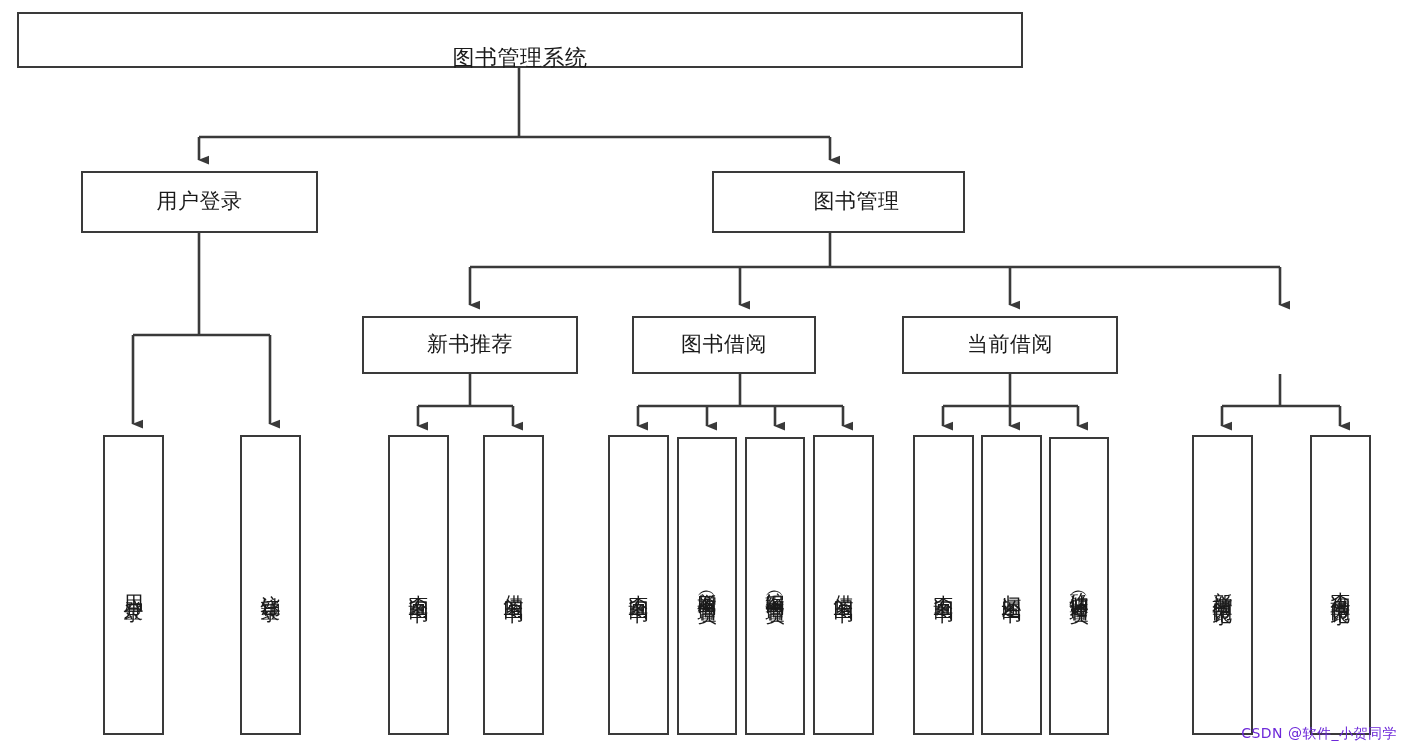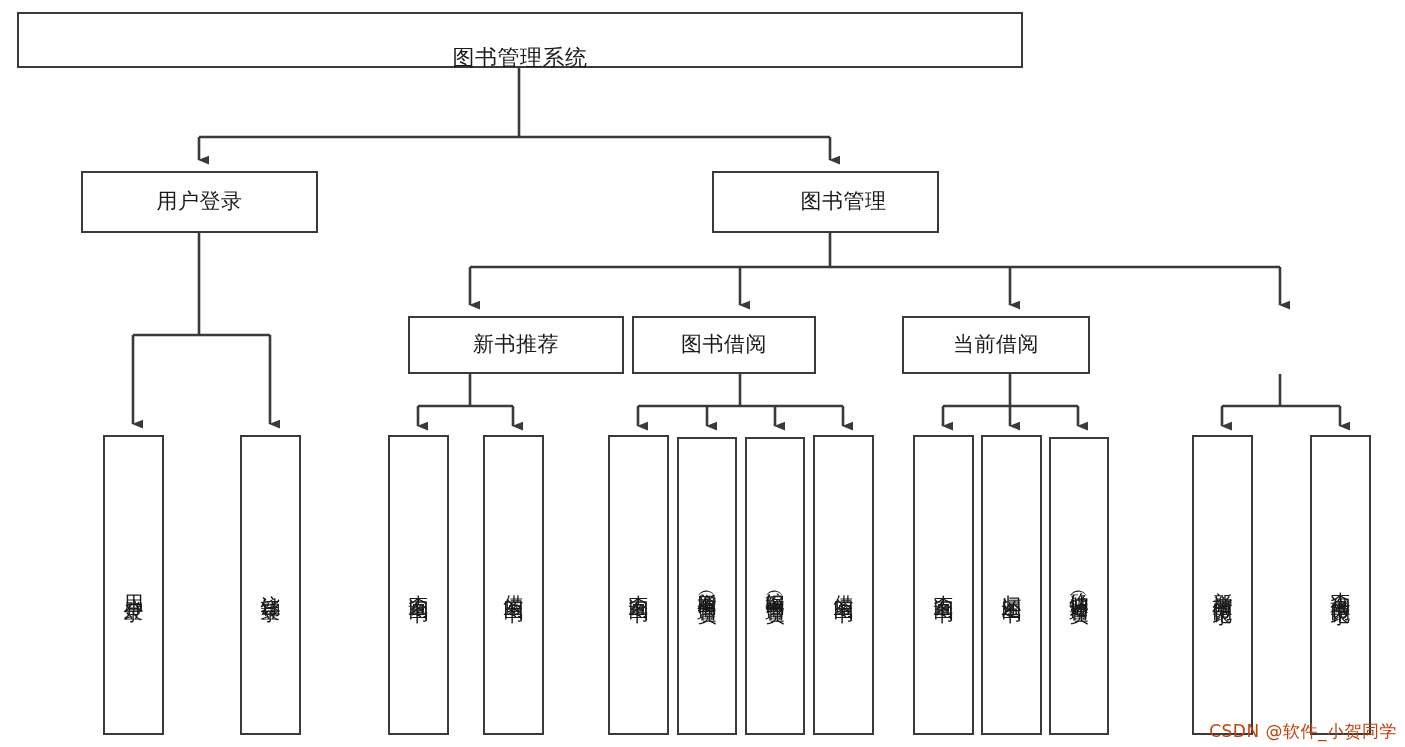--- a/index.html
+++ b/index.html
@@ -40,22 +40,22 @@
     font-size:20px;
     line-height:1.25;
     letter-spacing:3px;
     white-space:nowrap;
   }
   .v-node.narrow .lbl{font-size:19px;letter-spacing:2px;}
   .watermark{
     position:absolute;
     right:8px;
     bottom:4px;
-    font-size:17px;
-    color:#c2410c;
+    font-size:14px;
+    color:#6d28d9;
     letter-spacing:0.5px;
     white-space:nowrap;
     user-select:none;
   }
 </style>
 </head>
 <body>
 
 <div id="stage">
 
@@ -109,31 +109,31 @@
     </g>
   </svg>
 
   <div class="node h-node root" style="left:17px;top:12px;width:1006px;height:56px;">
     <span class="lbl">图书管理系统</span>
   </div>
 
   <div class="node h-node" style="left:81px;top:171px;width:237px;height:62px;">
     <span class="lbl">用户登录</span>
   </div>
-  <div class="node h-node" style="left:712px;top:171px;width:227px;height:62px;padding-left:36px;">
+  <div class="node h-node" style="left:712px;top:171px;width:253px;height:62px;padding-left:36px;">
     <span class="lbl">图书管理</span>
   </div>
 
-  <div class="node h-node" style="left:362px;top:316px;width:216px;height:58px;margin-left:46px;">
+  <div class="node h-node" style="left:362px;top:316px;width:216px;height:58px;">
     <span class="lbl">新书推荐</span>
   </div>
   <div class="node h-node" style="left:632px;top:316px;width:184px;height:58px;">
     <span class="lbl">图书借阅</span>
   </div>
-  <div class="node h-node" style="left:902px;top:316px;width:188px;height:58px;">
+  <div class="node h-node" style="left:902px;top:316px;width:216px;height:58px;">
     <span class="lbl">当前借阅</span>
   </div>
 
   <div class="node v-node" style="left:103px;top:435px;width:61px;height:300px;">
     <span class="lbl">用户登录</span>
   </div>
   <div class="node v-node" style="left:240px;top:435px;width:61px;height:300px;">
     <span class="lbl">注销登录</span>
   </div>
 

